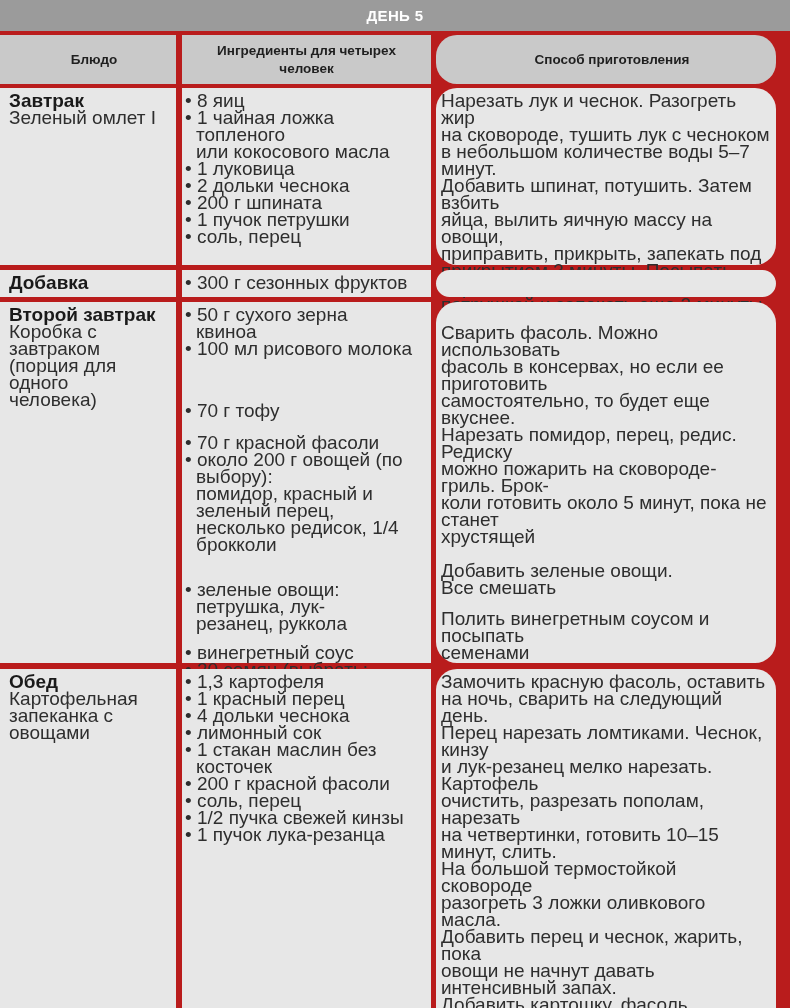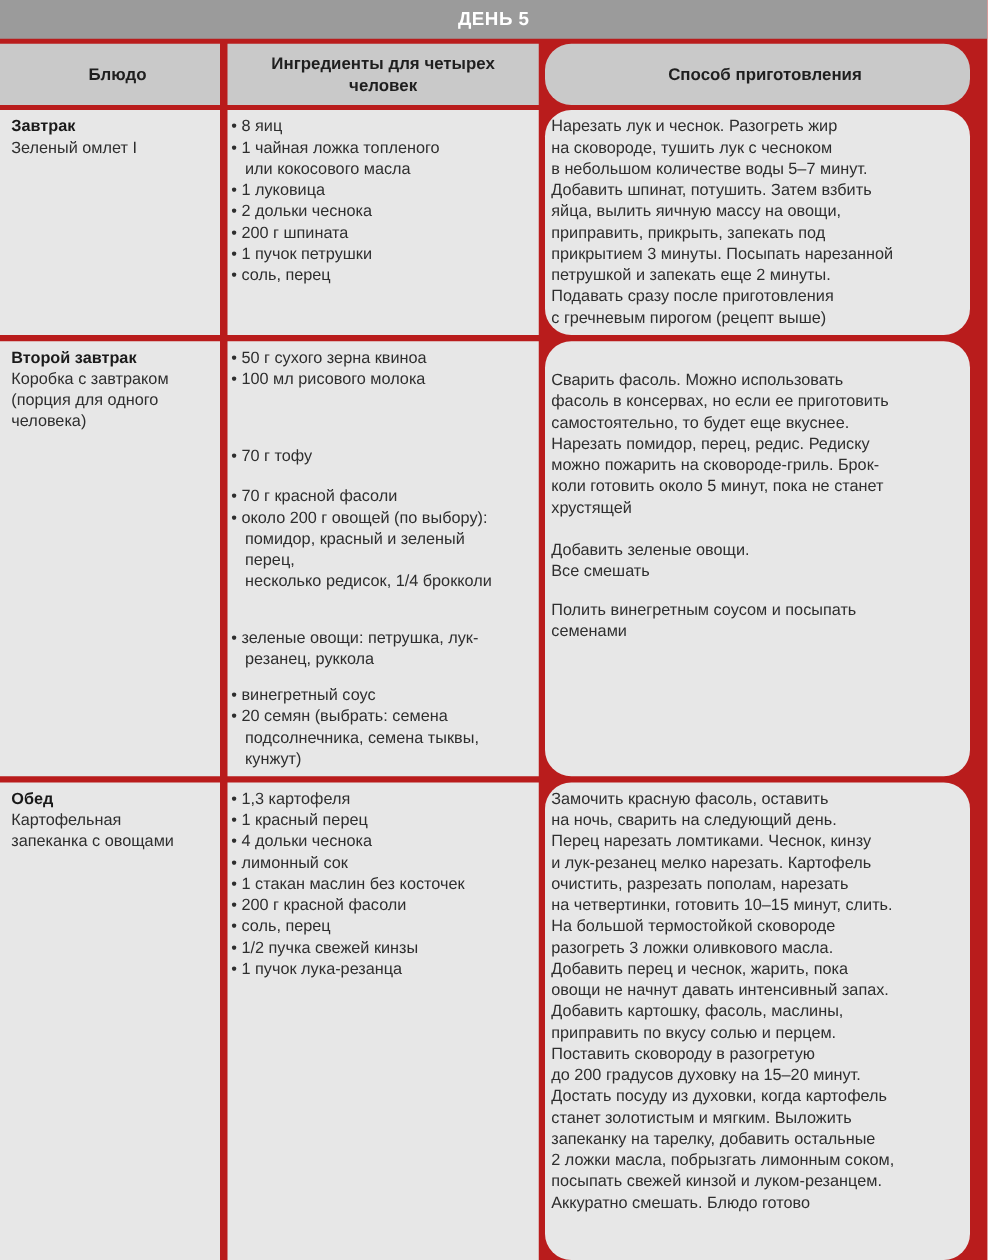--- a/index.html
+++ b/index.html
@@ -24,21 +24,21 @@
   .col1 { width:176px; }
   .col2 { width:249px; margin-left:6px; }
   .col3 { width:340px; margin-left:5px;border-radius:21px; }
   .hcell.col2 { padding:0 28px; }
   .tbody { flex:1; display:flex; flex-direction:column; min-height:0; }
   .trow { display:flex; margin-bottom:5px; }
   .tbody .trow:nth-child(1) { min-height:177px; }
   .tbody .trow:nth-child(2) { min-height:27px; }
   .tbody .trow:nth-child(3) { min-height:361px; margin-bottom:6px; }
   .tbody .trow:last-child { margin-bottom:0; flex:1; }
-  .cell { background:#e7e7e7; font-size:13px; line-height:17px; box-sizing:border-box; }
+  .cell { background:#e7e7e7; font-size:19px; line-height:17px; box-sizing:border-box; }
   .dish-cell { padding:4px 8px 6px 9px; }
   .dish-title { font-weight:bold; color:#1a1a1a; }
   .dish-subtitle { white-space:pre-line; }
   .ing-cell { padding:4px 18px 6px 3px; }
   ul.ing-group { list-style:none; margin:0; padding:0; }
   .ing-group li { padding-left:11px; text-indent:-11px; white-space:pre-line; }
   .ing-group li::before { content:"\2022\00a0"; }
   .method-cell { padding:4px 6px 6px 5px; }
   .method-par { margin:0; white-space:pre-line; }
 </style>
@@ -77,20 +77,32 @@
 на сковороде, тушить лук с чесноком
 в небольшом количестве воды 5–7 минут.
 Добавить шпинат, потушить. Затем взбить
 яйца, вылить яичную массу на овощи,
 приправить, прикрыть, запекать под
 прикрытием 3 минуты. Посыпать нарезанной
 петрушкой и запекать еще 2 минуты.
 Подавать сразу после приготовления
 с гречневым пирогом (рецепт выше)</p>
         </div>
+  </div>
+      <div class="trow row-1">
+    <div class="cell col1 dish-cell">
+      <div class="dish-title">Добавка</div>
+
+    </div>
+    <div class="cell col2 ing-cell">
+          <ul class="ing-group" style="margin-top: 0px;">
+            <li>300 г сезонных фруктов</li>
+          </ul>
+        </div>
+    <div class="cell col3 method-cell"></div>
   </div>
       <div class="trow row-2">
     <div class="cell col1 dish-cell">
       <div class="dish-title">Второй завтрак</div>
       <div class="dish-subtitle">Коробка с завтраком
 (порция для одного
 человека)</div>
     </div>
     <div class="cell col2 ing-cell">
           <ul class="ing-group" style="margin-top: 0px;">

